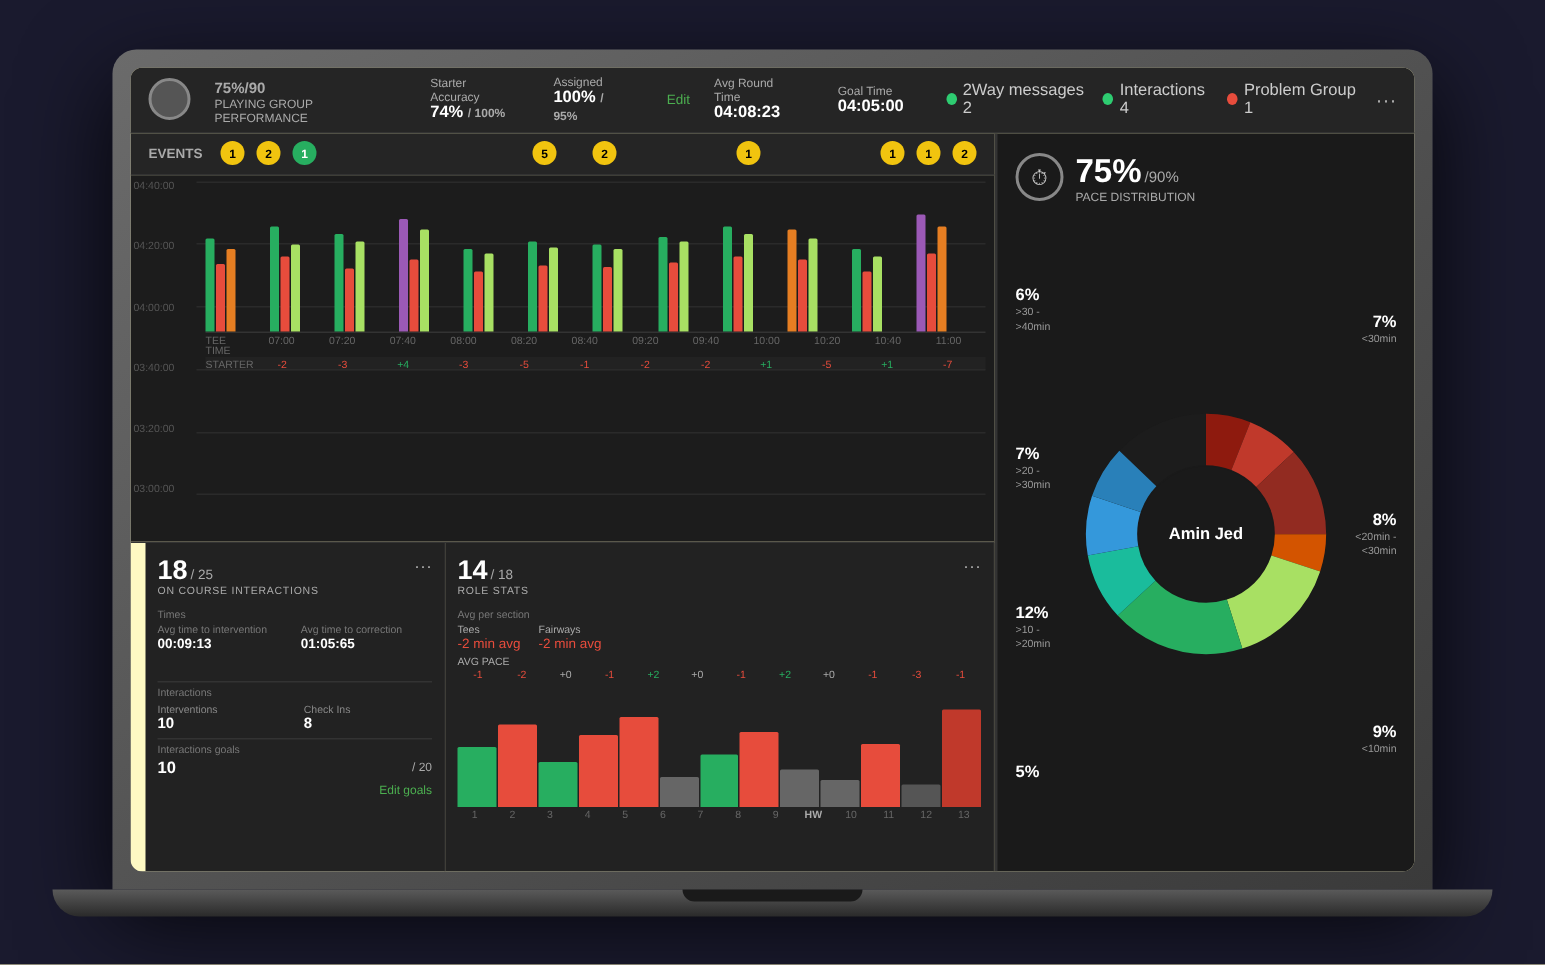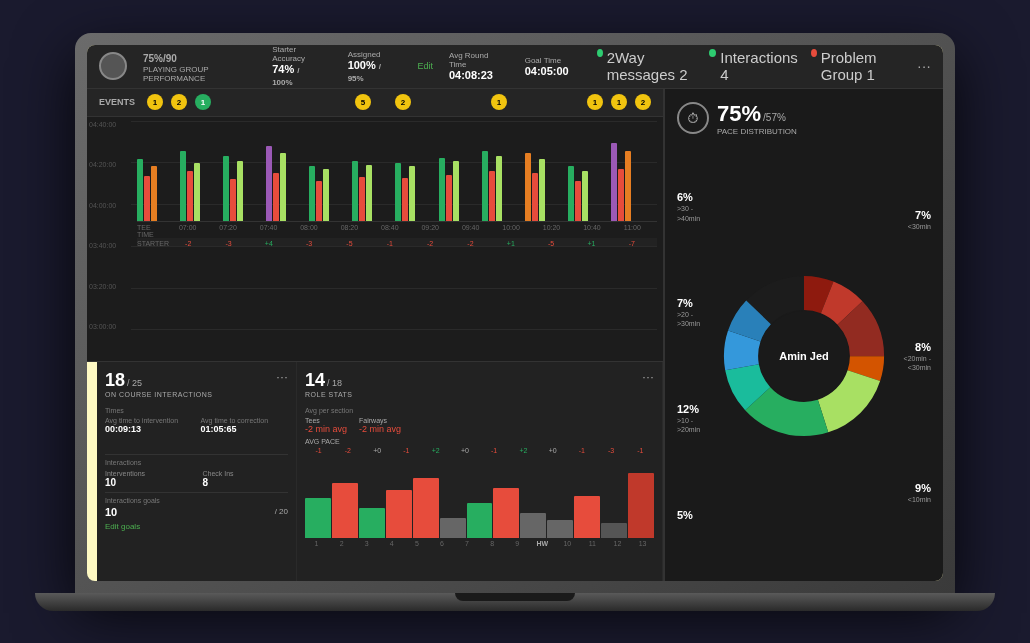--- a/index.html
+++ b/index.html
@@ -122,23 +122,23 @@
     }
 
     .header-right {
       margin-left: auto;
       display: flex;
       gap: 12px;
       align-items: center;
     }
     .badge {
       display: flex;
-      align-items: flex-start;
+      align-items: center;
       gap: 4px;
-      font-size: 15px;
+      font-size: 11px;
       color: #ccc;
     }
     .badge-dot {
       width: 8px; height: 8px;
       border-radius: 50%;
     }
     .badge-dot.red { background: #e74c3c; }
     .badge-dot.green { background: #2ecc71; }
 
     .dots-menu { color: #aaa; font-size: 14px; cursor: pointer; }
@@ -270,20 +270,21 @@
     .progress-pct {
       font-size: 9px;
       color: #fff;
       font-weight: bold;
     }
 
     .edit-goals {
       color: #4CAF50;
       font-size: 8px;
       cursor: pointer;
+      text-align: right;
       margin-top: 4px;
     }
 
     
     .role-panel {
       flex: 1;
     }
 
     .avg-pace-chart {
       height: 80px;
@@ -803,21 +804,21 @@
 
               </div>
             </div>
 
             <div class="right-panel">
               <div class="pace-header">
                 <div class="speedometer-icon">⏱</div>
                 <div>
                   <div style="display:flex;align-items:baseline;gap:2px;">
                     <span class="pace-pct">75%</span>
-                    <span style="font-size:10px;color:#aaa;">/57%</span>
+                    <span style="font-size:10px;color:#aaa;">/90%</span>
                   </div>
                   <div class="pace-dist-label">PACE DISTRIBUTION</div>
                 </div>
               </div>
 
               <div class="donut-container">
 
                 <div class="pace-labels-left">
                   <div class="pace-label-item">
                     <div class="pace-label-pct">6%</div>

